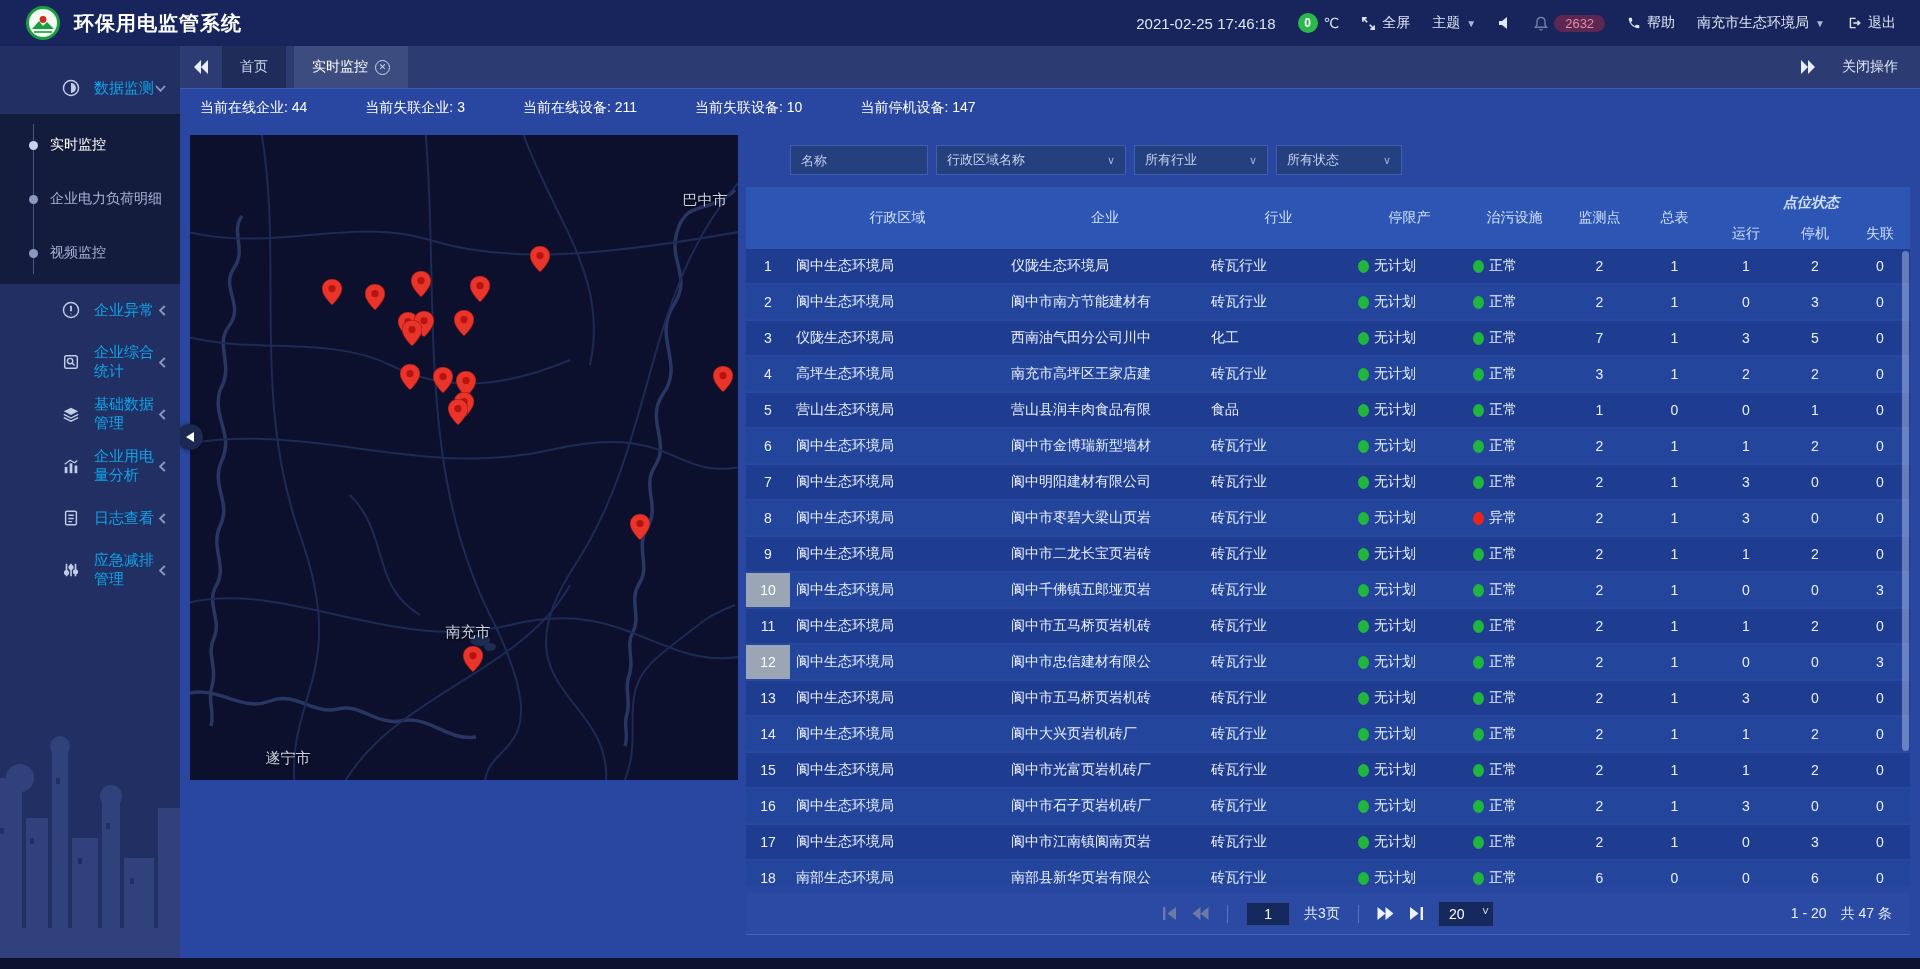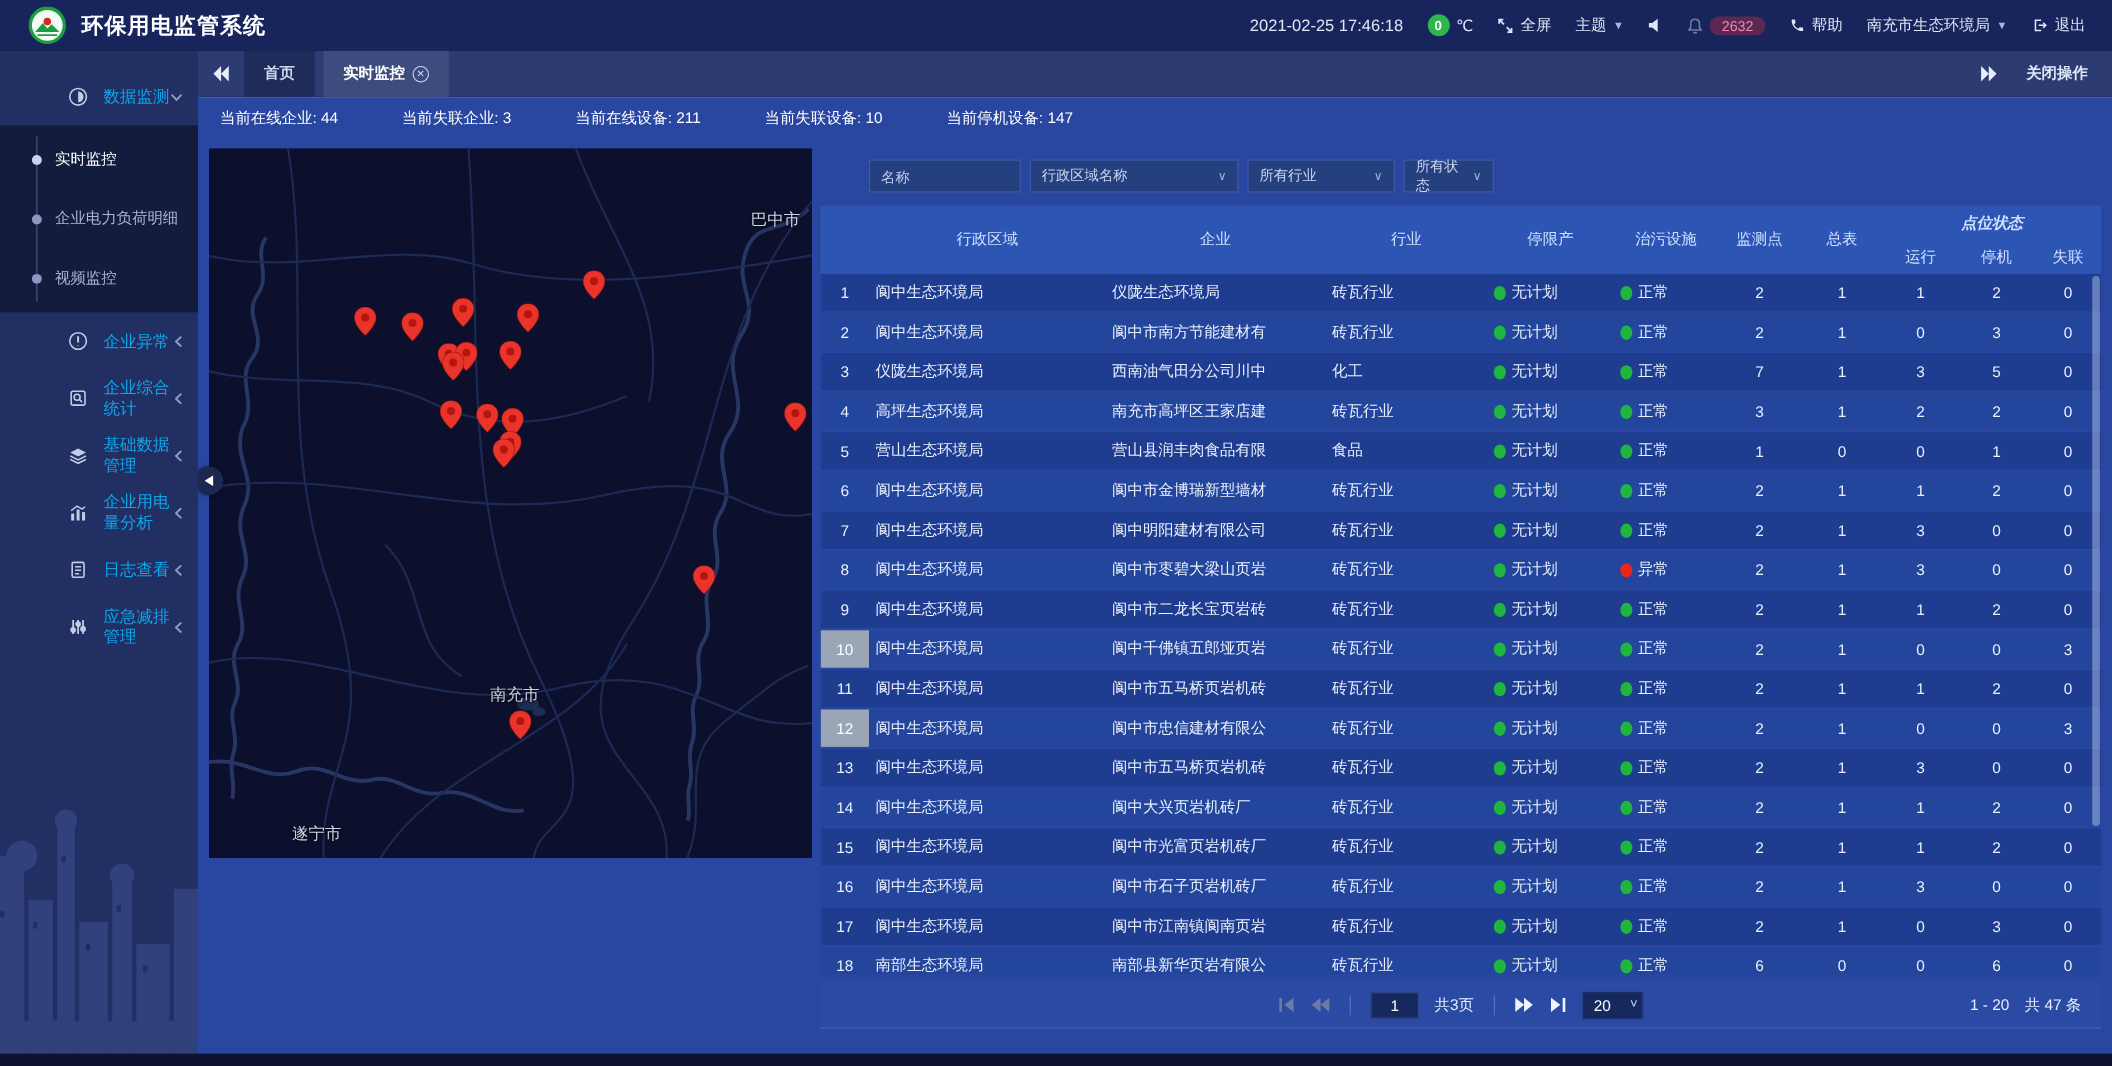--- a/index.html
+++ b/index.html
@@ -26,21 +26,21 @@
   .menu-item.first { margin-top:16px; }
   .submenu { background:#141c3e; position:relative; padding:4px 0; }
   .submenu .rail { position:absolute; left:33px; top:10px; bottom:10px; width:1px; background:#4a5788; }
   .sub-item { height:54px; display:flex; align-items:center; padding-left:50px; font-size:14px; color:#a9b3d6; cursor:pointer; position:relative; }
   .sub-item::before { content:""; position:absolute; left:29px; top:50%; margin-top:-4.5px; width:9px; height:9px; border-radius:50%; background:#8d98c2; }
   .sub-item.active { color:#ffffff; }
   .sub-item.active::before { background:#c9d2ef; }
   .skyline { position:absolute; bottom:0; left:0; width:180px; opacity:.45; }
 
   
-  .tabbar { position:absolute; left:180px; top:46px; width:1740px; height:42px; background:#2c3c72; display:flex; align-items:stretch; z-index:10;font-weight:bold; }
+  .tabbar { position:absolute; left:180px; top:46px; width:1740px; height:42px; background:#2c3c72; display:flex; align-items:stretch; z-index:10; }
   .tab-nav { width:42px; display:flex; align-items:center; justify-content:center; color:#e8edfa; cursor:pointer; }
   .tab { display:flex; align-items:center; gap:7px; padding:0 18px; font-size:14px; color:#ccd5ee; background:#1f2b58; margin-right:8px; cursor:pointer; }
   .tab.active { background:#3c4c7e; color:#fff; }
   .tab-close { width:15px; height:15px; border-radius:50%; border:1px solid #cfd8f0; font-size:9px; line-height:13px; text-align:center; color:#cfd8f0; }
   .tab-right { margin-left:auto; display:flex; align-items:center; gap:26px; padding-right:22px; color:#dfe6f5; font-size:14px; }
 
   
   .content { position:absolute; left:180px; top:88px; width:1740px; height:870px; background:#2947a0; }
   .statsbar { position:absolute; left:0; top:0; width:100%; height:38px; display:flex; align-items:center; gap:58px; padding-left:20px; font-size:14px; color:#ffffff; border-top:1px solid #3a5cc0; }
   .stat { white-space:nowrap; }
@@ -54,21 +54,21 @@
   .map-handle svg { display:block; }
 
   
   .panel { position:absolute; left:566px; top:57px; width:1164px; height:790px; }
   .filters { display:flex; gap:8px; height:30px;padding-left:44px; }
   .f-input { width:138px; height:30px; background:#25407f; border:1px solid #3f5fae; color:#e8eefc; font-size:13px; padding:0 10px; outline:none; }
   .f-input::placeholder { color:#c2cdea; opacity:1; }
   .f-select { height:30px; background:#25407f; border:1px solid #3f5fae; color:#c9d4ee; font-size:13px; display:flex; align-items:center; padding:0 10px; cursor:pointer; }
   .f-select .fs-label { flex:1; }
   .f-select .fs-caret { color:#9fb0dc; font-size:11px; margin-left:10px; }
-  .w-region { width:190px; } .w-industry { width:134px;gap:22px; } .w-status { width:82px; }
+  .w-region { width:190px; } .w-industry { width:134px;gap:22px; } .w-status { width:126px; }
 
   .grid-cols { display:grid; grid-template-columns:44px 215px 200px 147px 115px 95px 75px 75px 68px 70px 60px; }
   .thead { position:absolute; top:42px; left:0; width:100%; height:62px; background:#2c55b4; color:#cfe0ff; font-size:14px; grid-template-rows:31px 31px; }
   .th { display:flex; align-items:center; justify-content:center; grid-row:1 / 3; }
   .th-group { grid-row:1; grid-column:9 / 12; display:flex; align-items:center; justify-content:center; font-style:italic; font-weight:bold; }
   .th-sub { grid-row:2; display:flex; align-items:center; justify-content:center; }
 
   .rows { position:absolute; top:104px; left:0; width:100%; height:637px; overflow:hidden; }
   .trow { height:34px; margin-bottom:2px; align-items:center; font-size:14px; color:#e9f0fe; cursor:pointer; }
   .trow.odd { background:#1e3c90; }

